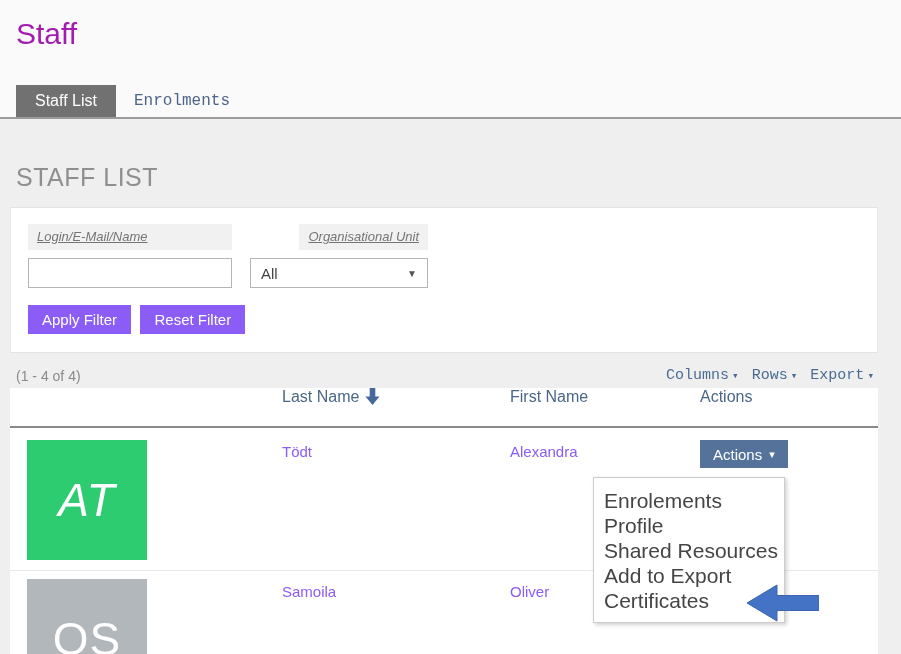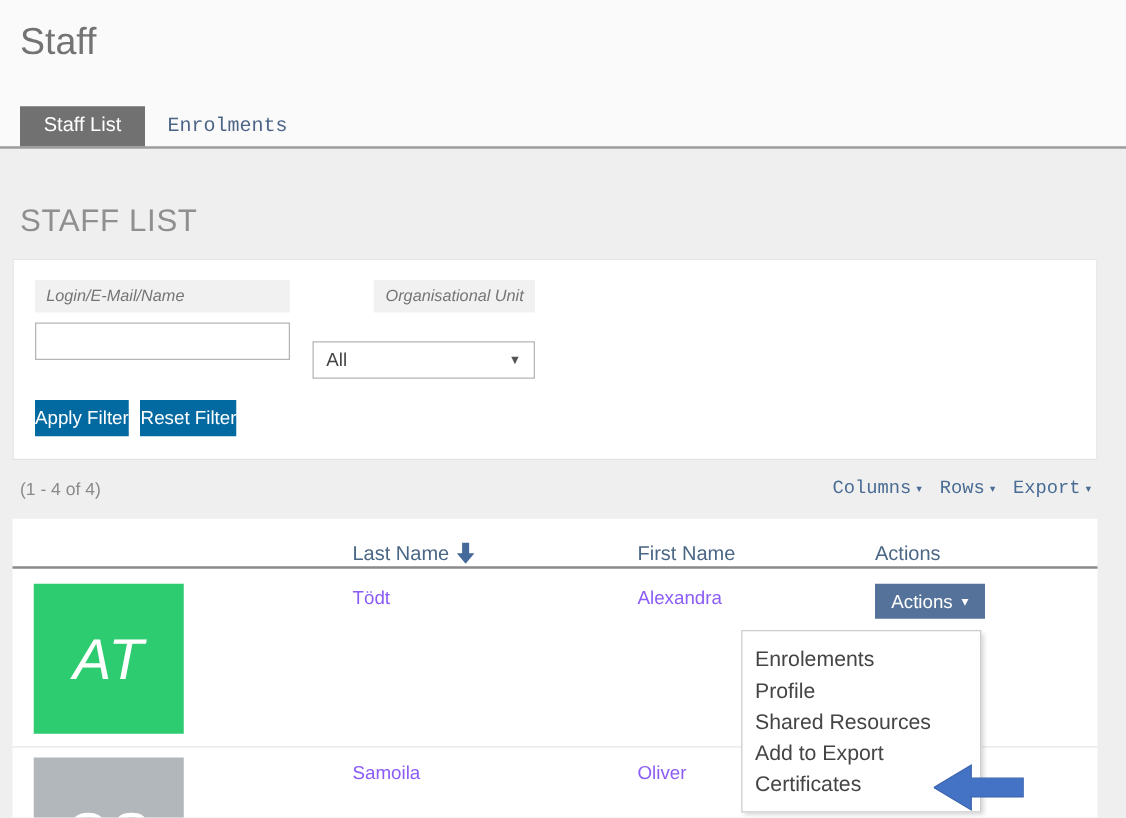--- a/index.html
+++ b/index.html
@@ -8,21 +8,21 @@
     font-family:"Liberation Sans", sans-serif;
     background:#efefef;
     overflow:hidden;
     position:relative;
   }
   
   .page-header { background:#fafafa; padding-top:16px; }
   .page-title {
     margin-left:16px;
     font-size:30px; line-height:36px;
-    color:#737373; font-weight:400;
+    color:#a21caf; font-weight:400;
   }
   .tabbar {
     margin-top:33px;
     padding-left:16px;
     border-bottom:2px solid #9c9c9c;
     display:flex; align-items:flex-end;
   }
   .tab {
     font-size:16px; height:32px; line-height:32px;
     padding:0 19px; cursor:pointer;
@@ -41,65 +41,65 @@
     margin-left:10px; width:868px;
     background:#ffffff; border:1px solid #e4e4e4;
     padding:16px 16px 18px 17px;
   }
   .filter-fields { display:flex; }
   .filter-field { display:flex; flex-direction:column; }
   .filter-field + .filter-field { margin-left:18px;align-items:flex-end; }
   .field-label {
     background:#f1f1f1; color:#757575;
     font-style:italic; font-size:13px;
-    height:26px; line-height:26px; padding:0 9px;
+    height:26px; line-height:26px; padding:0 9px;text-decoration:underline;
   }
   .text-input {
     margin-top:8px; width:204px; height:30px;
     border:1px solid #b5b5b5; background:#fff;
     font-family:"Liberation Sans", sans-serif;
     font-size:15px; padding:0 8px; color:#333;
   }
   .select-box {
-    margin-top:23px; width:178px; height:30px;
+    margin-top:8px; width:178px; height:30px;
     border:1px solid #b5b5b5; background:#fff;
     display:flex; align-items:center; justify-content:space-between;
     padding:0 10px; font-size:15px; color:#444; cursor:pointer;
   }
   .select-caret { font-size:10px; color:#555; }
   .filter-buttons { margin-top:17px; }
   .btn {
     display:inline-block; border:none; cursor:pointer;
-    background:#0369a1; color:#ffffff;
+    background:#8b5cf6; color:#ffffff;
     font-family:"Liberation Sans", sans-serif;
     font-size:15px; height:29px; line-height:29px;
-    padding:0 0; margin-right:5px;
+    padding:0 14px; margin-right:5px;
   }
 
   
   .toolbar-row {
-    margin:14px 0 16px 10px; width:868px;
+    margin:14px 0 4px 10px; width:868px;
     display:flex; justify-content:space-between; align-items:center;
     padding:0 4px 0 6px;
     text-align:right;
   }
   .range-text { font-size:14px; color:#8a8a8a; }
   .toolbar-menus { display:flex; }
   .toolbar-menu {
     font-size:15px; color:#4a6c94; cursor:pointer; margin-left:13px;font-family:Liberation Mono, monospace;
   }
   .caret { font-size:11px; color:#4a6c94; margin-left:3px; }
 
   
   .table-panel {
     margin-left:10px; width:868px; min-height:276px;
     background:#ffffff; position:relative;
   }
   .thead {
-    display:flex; height:40px; align-items:flex-end;
+    display:flex; height:40px; align-items:flex-start;
     border-bottom:2px solid #8a8a8a;
   }
   .col-avatar { width:272px; }
   .col-last   { width:228px; }
   .col-first  { width:190px; }
   .col-actions{ flex:1; }
   .th { font-size:16px; color:#4a6785; font-weight:400; }
   .sort-icon { margin-left:6px; vertical-align:-3px; }
   .trow { display:flex; }
   .trow + .trow { border-top:1px solid #e8e8e8; }
@@ -121,21 +121,21 @@
   .actions-btn .btn-caret { font-size:11px; color:#fff; margin-left:7px; }
 
   
   .action-menu {
     position:absolute; left:583px; top:89px; width:192px;
     background:#ffffff; border:1px solid #cccccc;
     box-shadow:2px 2px 4px rgba(0,0,0,0.18);
     padding:10px 0 9px 0; z-index:5; list-style:none;
   }
   .action-menu li {
-    font-size:17px; line-height:25px; color:#454545;
+    font-size:21px; line-height:25px; color:#454545;
     padding-left:10px; cursor:pointer;
   }
 
   
   .annotation-arrow {
     position:absolute; left:737px; top:196px; z-index:6;
   }
 </style>
 </head>
 <body>

